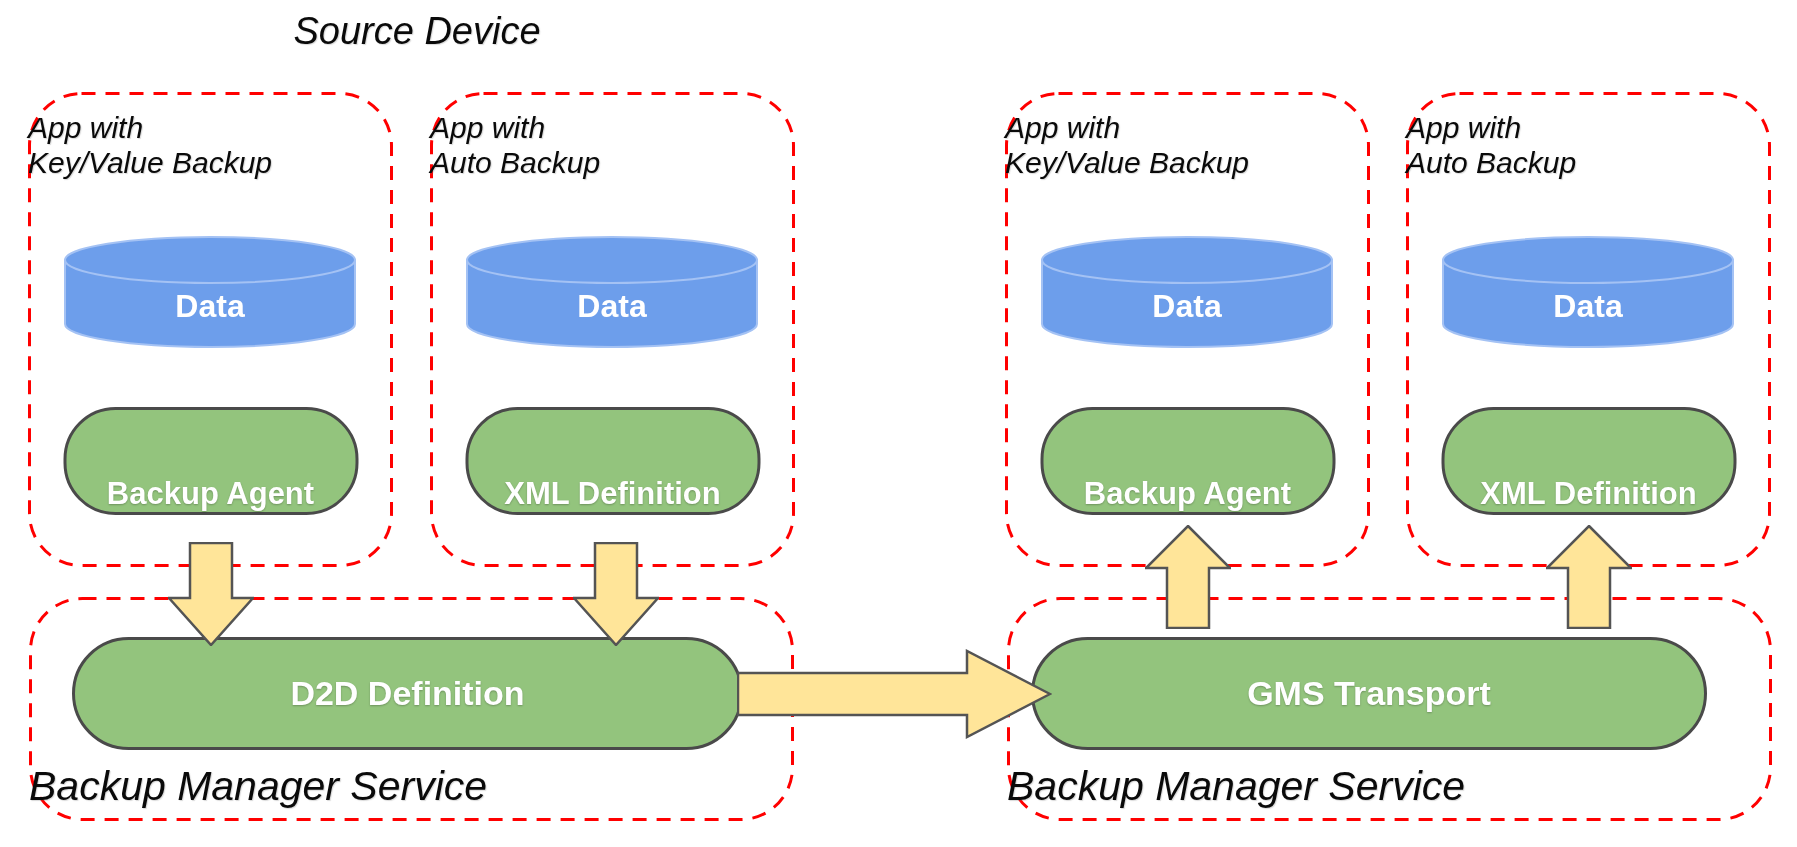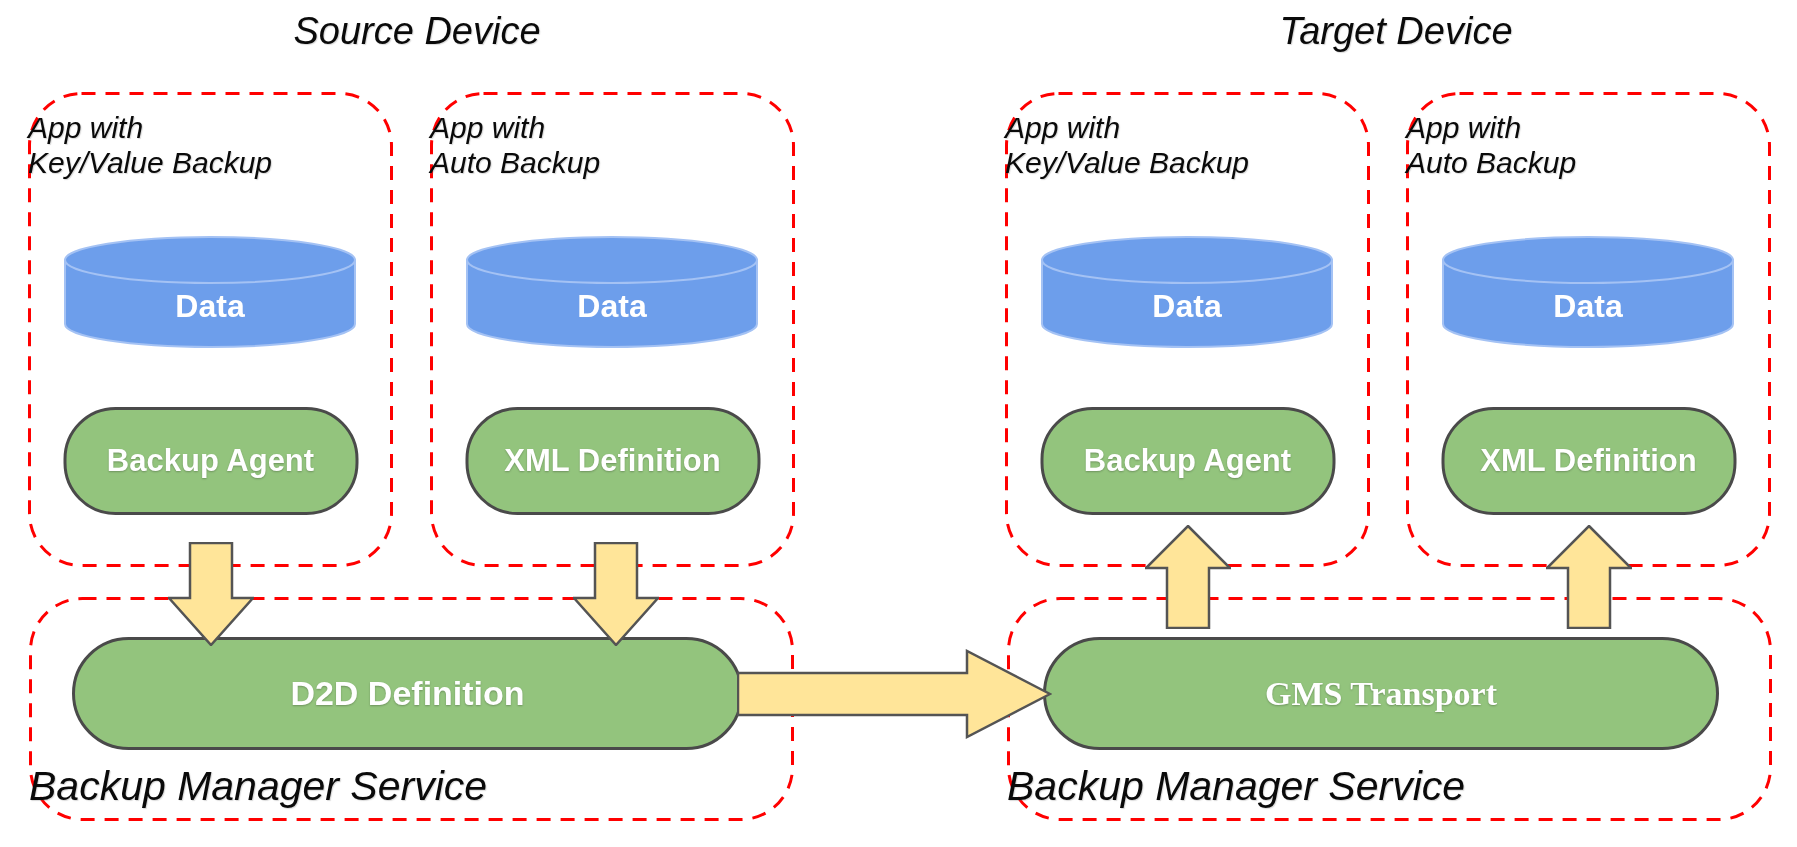--- a/index.html
+++ b/index.html
@@ -21,21 +21,21 @@
     text-shadow:1px 1px 1px rgba(100,100,100,0.25);
   }
   .cylinder{position:absolute;left:34px;top:144px;}
   .cyl-label{
     font-size:32px;font-weight:bold;fill:#ffffff;
   }
   .component-pill{
     position:absolute;top:315px;left:50%;transform:translateX(-50%);
     width:295px;height:108px;box-sizing:border-box;
     background:#93c47d;border:3px solid #4a4a4a;border-radius:52px;
-    display:flex;align-items:center;justify-content:center;
+    display:flex;align-items:flex-end;justify-content:center;
   }
   .component-pill span, .transport-pill span{
     color:#ffffff;font-weight:bold;font-size:31px;
     text-shadow:0 1px 2px rgba(0,0,0,0.25);white-space:nowrap;
   }
   .transport-pill{
     position:absolute;top:40px;height:113px;box-sizing:border-box;
     background:#93c47d;border:3px solid #4a4a4a;border-radius:57px;
     display:flex;align-items:center;justify-content:center;
   }
@@ -49,21 +49,20 @@
   .arrow polygon{fill:#ffe599;stroke:#545454;stroke-width:2.5;stroke-linejoin:miter;}
   .dash-rect{fill:none;stroke:#ff0000;stroke-width:3;stroke-dasharray:14 10;}
   .cyl-body{fill:#6d9eeb;stroke:#a4c2f4;stroke-width:2;}
 </style>
 </head>
 <body>
 
 <div class="canvas">
 
   <div class="device-title" style="left:207px;">Source Device</div>
-  <div class="device-title" style="left:1186px;">Target Device</div>
 
   <div class="app-box" style="left:28px;">
     <svg class="box-border" width="365" height="475">
       <rect class="dash-rect" x="1.5" y="1.5" width="362" height="472" rx="52"></rect>
     </svg>
     <div class="app-label">
       <div>App with</div>
       <div>Key/Value Backup</div>
     </div>
     <svg class="cylinder" width="296" height="113" viewBox="0 0 296 113">
@@ -137,21 +136,21 @@
     <div class="transport-pill" style="left:43px;width:671px;">
       <span>D2D Definition</span>
     </div>
     <div class="service-label">Backup Manager Service</div>
   </div>
 
   <div class="service-box" style="left:1007px;">
     <svg class="box-border" width="765" height="224">
       <rect class="dash-rect" x="1.5" y="1.5" width="762" height="221" rx="52"></rect>
     </svg>
-    <div class="transport-pill" style="left:36px;width:676px;font-family:Liberation Serif, serif;">
+    <div class="transport-pill" style="left:24px;width:676px;">
       <span>GMS Transport</span>
     </div>
     <div class="service-label">Backup Manager Service</div>
   </div>
 
   <svg class="arrow" style="left:168px;top:542px;" width="86" height="104" viewBox="0 0 86 104">
     <polygon points="22,1 64,1 64,56 85,56 43,103 1,56 22,56"></polygon>
   </svg>
   <svg class="arrow" style="left:573px;top:542px;" width="86" height="104" viewBox="0 0 86 104">
     <polygon points="22,1 64,1 64,56 85,56 43,103 1,56 22,56"></polygon>

